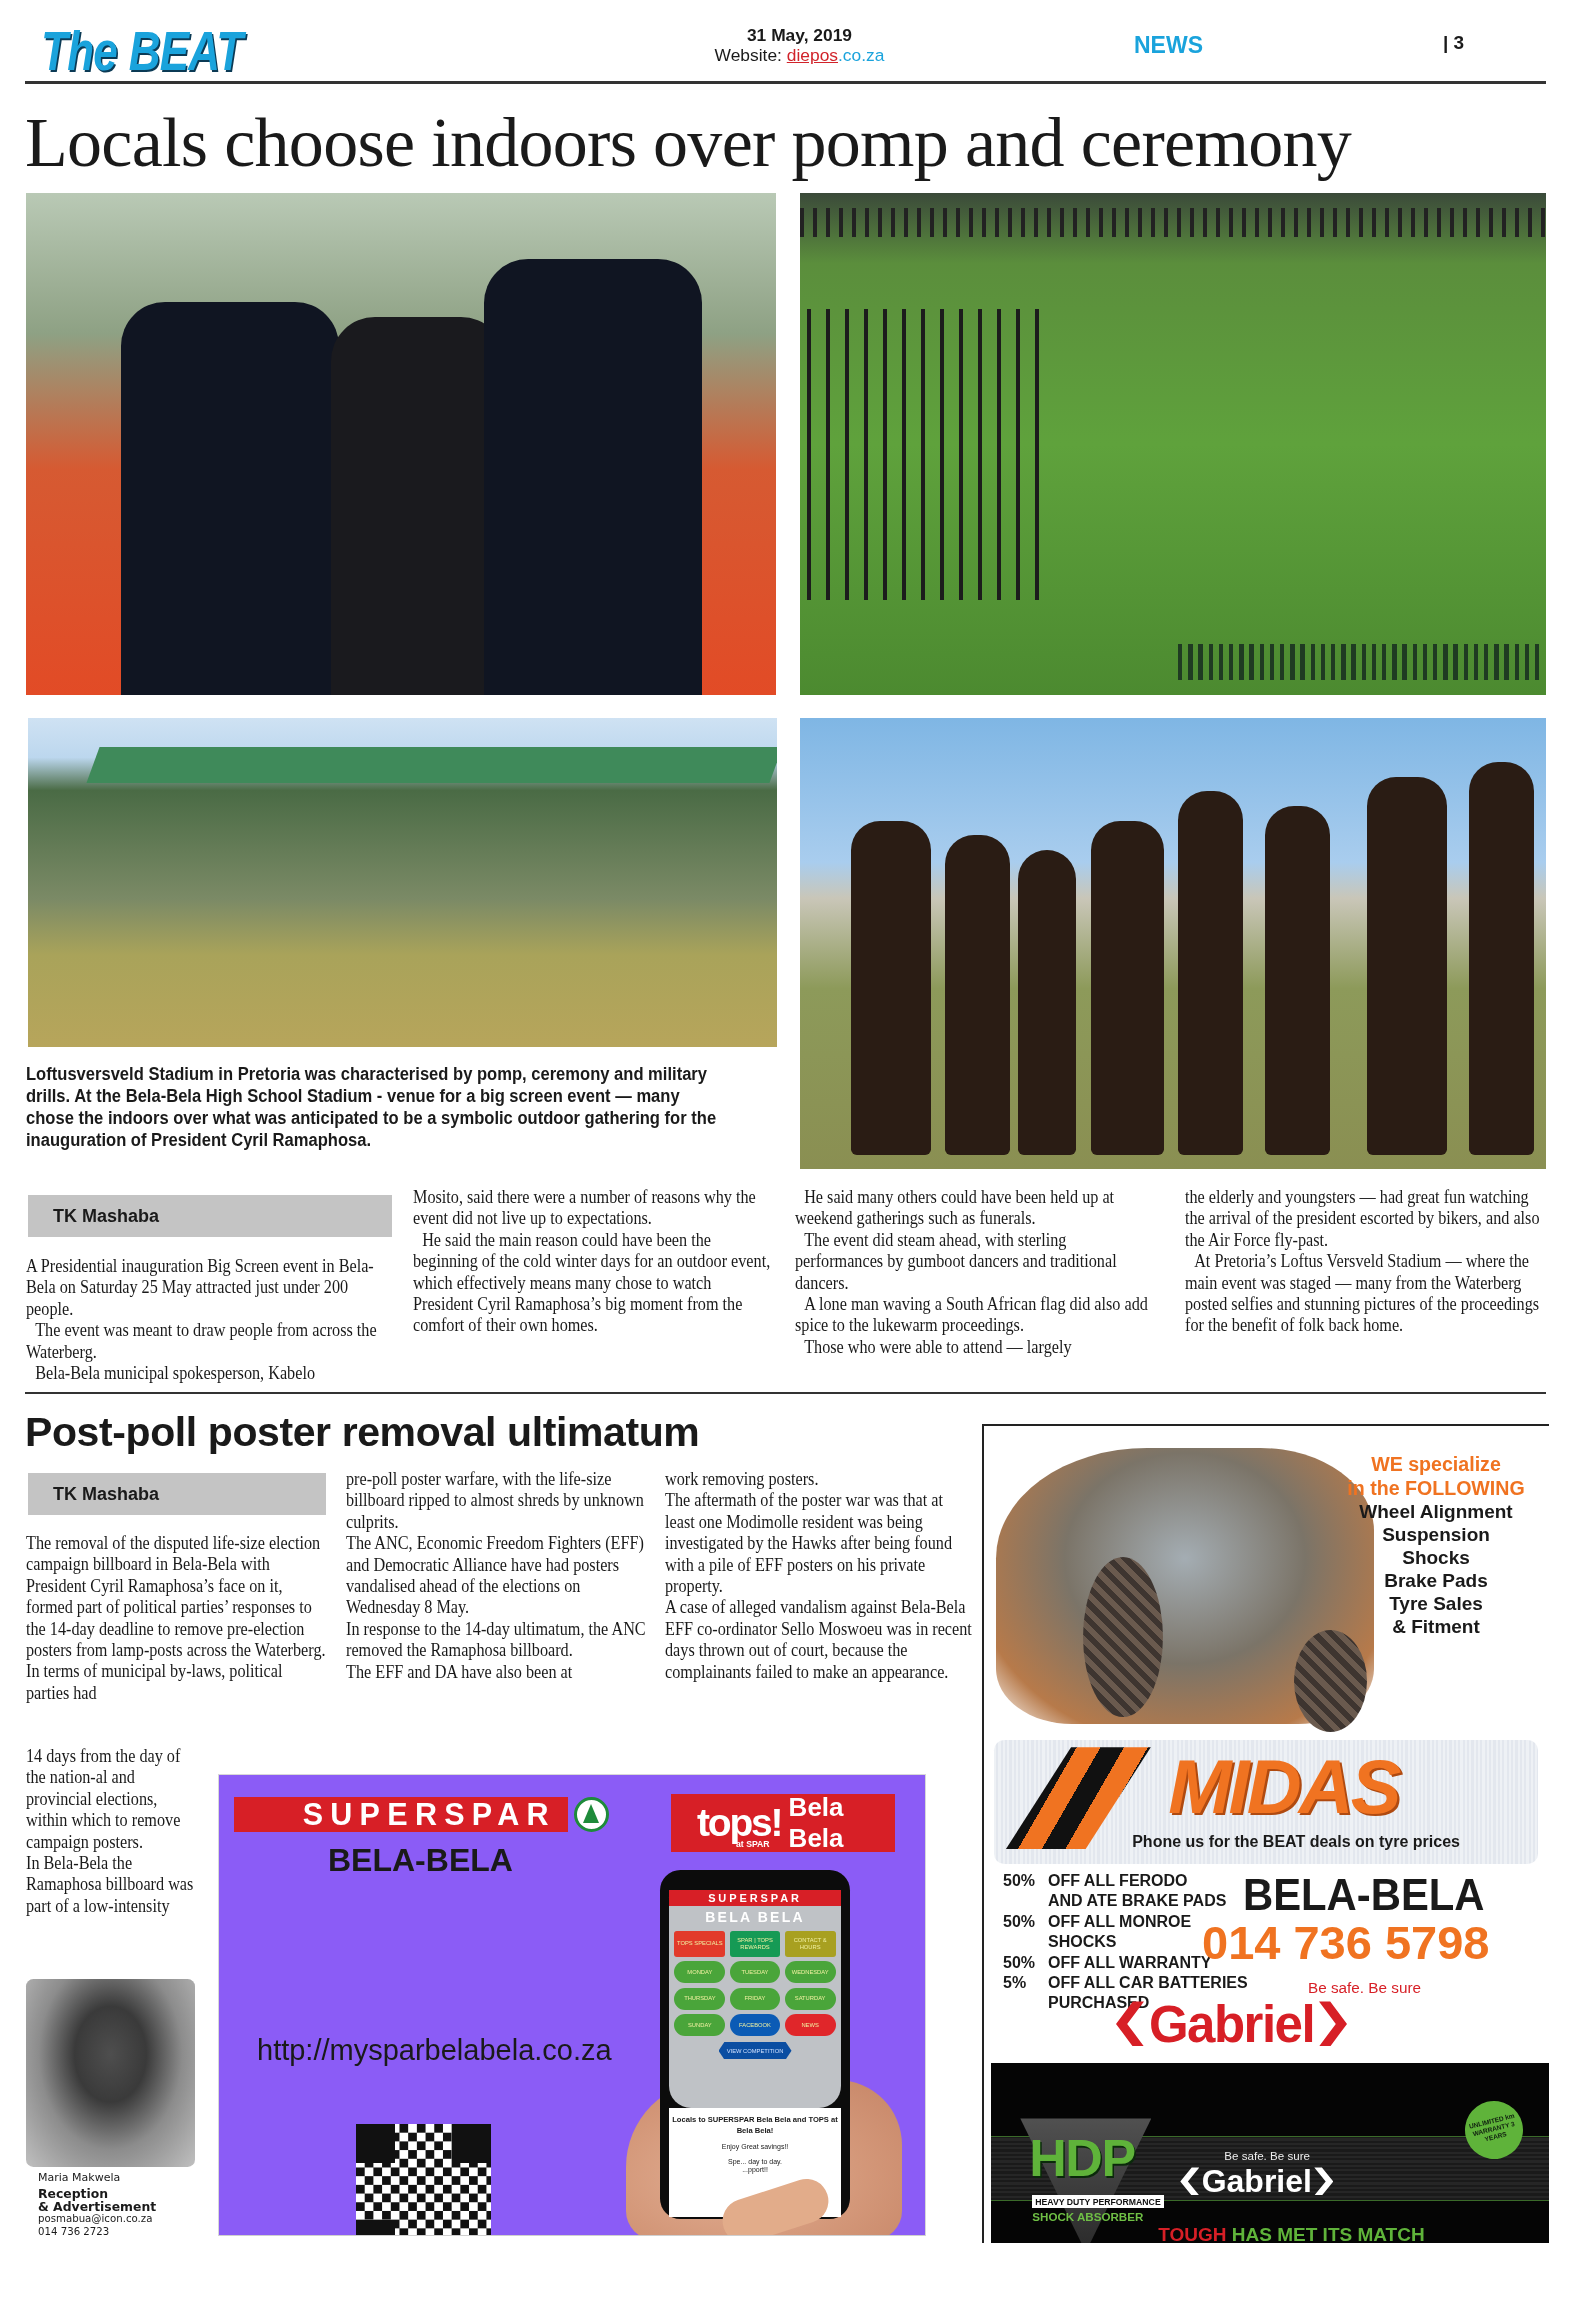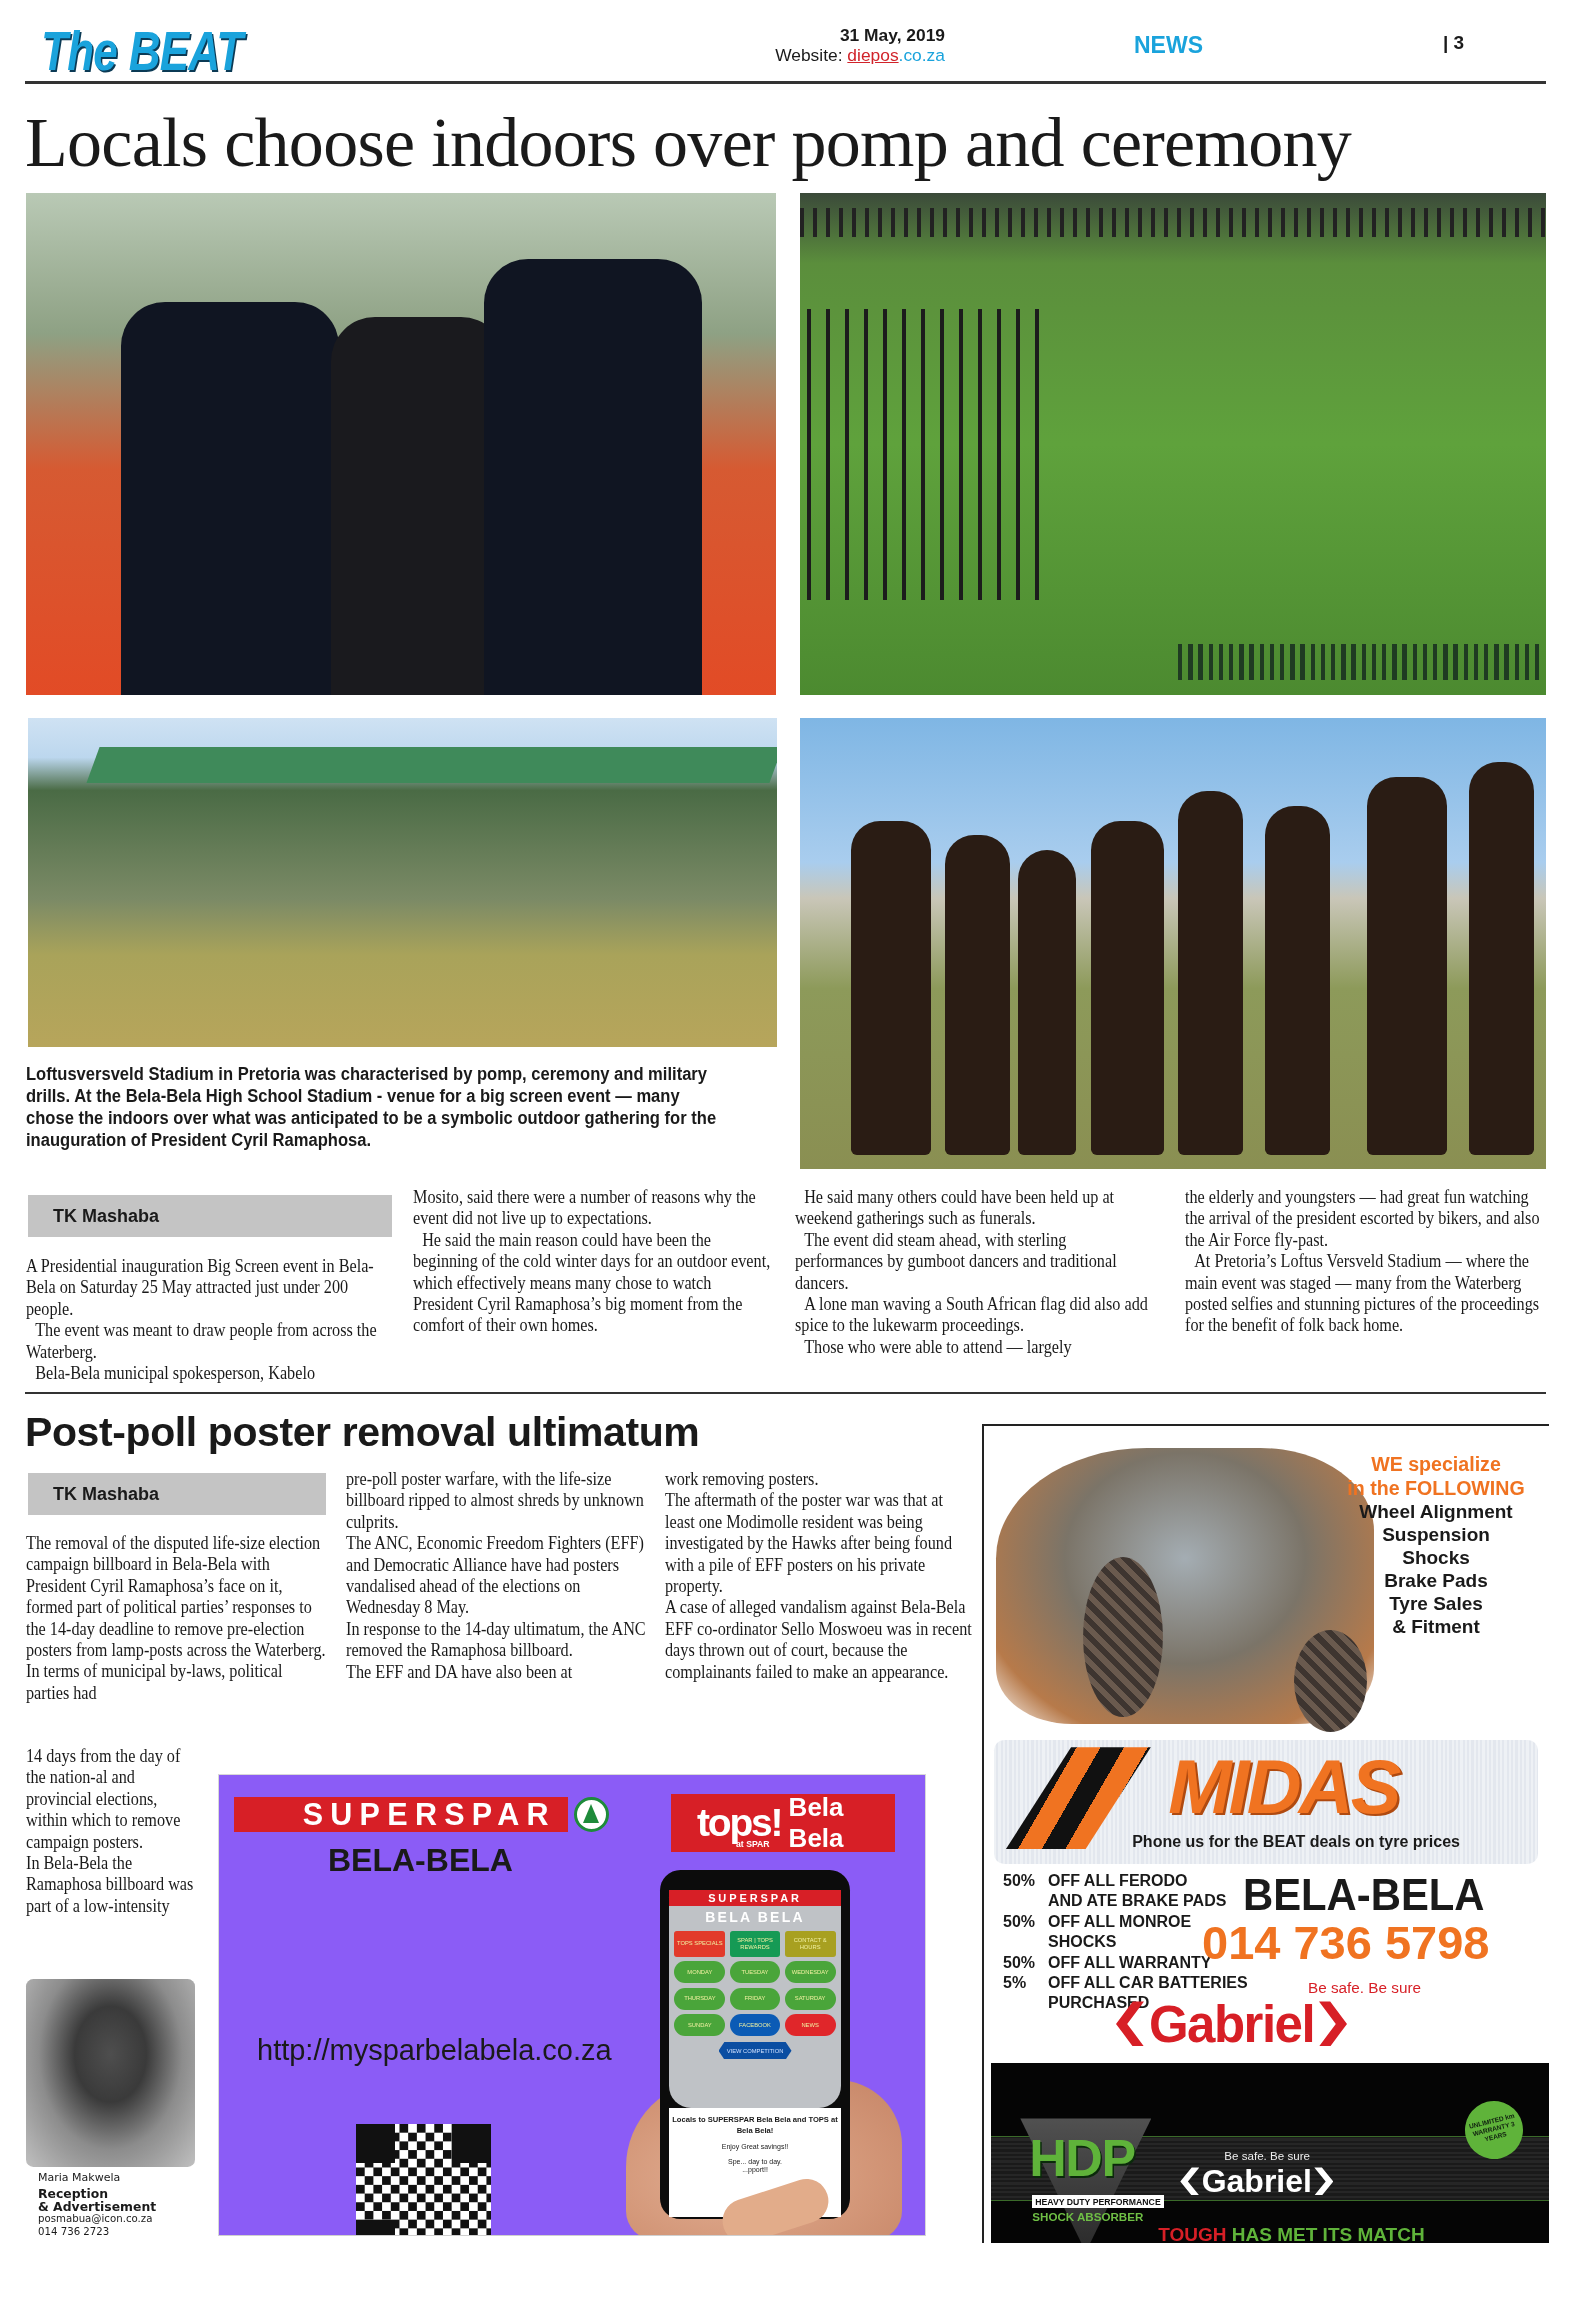--- a/index.html
+++ b/index.html
@@ -2,21 +2,21 @@
 <html style="font-size:11.6px"><head>
 <meta charset="utf-8">
 <style>
   * { box-sizing: border-box; margin: 0; padding: 0; }
   html, body { width: 1569px; height: 2319px; background: #ffffff; overflow: hidden; }
   body { position: relative; font-family: "Liberation Serif", serif; color: #1a1a1a; }
   .abs { position: absolute; }
 
   
   .logo { left: 41px; top: 20.4px; font-family: "Liberation Sans", sans-serif; font-weight: 700; font-style: italic; font-size: 44px; color: #1aa3dc; letter-spacing: -0.7px; transform: scaleY(1.25); transform-origin: top left; text-shadow: 1.5px 1.5px 0 #0b3a55; }
-  .dateline { left: 654px; top: 25px; width: 291px; text-align: right; font-family: "Liberation Sans", sans-serif; font-size: 17.4px; line-height: 20.4px; }
+  .dateline { left: 654px; top: 25px; width: 291px; text-align: center; font-family: "Liberation Sans", sans-serif; font-size: 17.4px; line-height: 20.4px; }
   .dateline .date { font-weight: 700; }
   .web-red { color: #d1232a; text-decoration: underline; } .web-blue { color: #1aa3dc; }
   .section { left: 1134px; top: 32px; font-family: "Liberation Sans", sans-serif; font-weight: 700; font-size: 23px; color: #1aa3dc; }
   .pageno { left: 1443px; top: 32px; font-family: "Liberation Sans", sans-serif; font-weight: 700; font-size: 19px; }
   .rule { height: 2.9px; background: #333; }
 
   .headline { left: 25px; top: 103px; font-size: 70px; line-height: 80px; letter-spacing: -0.7px; font-weight: 400; }
 
   
   .photo { overflow: hidden; }

